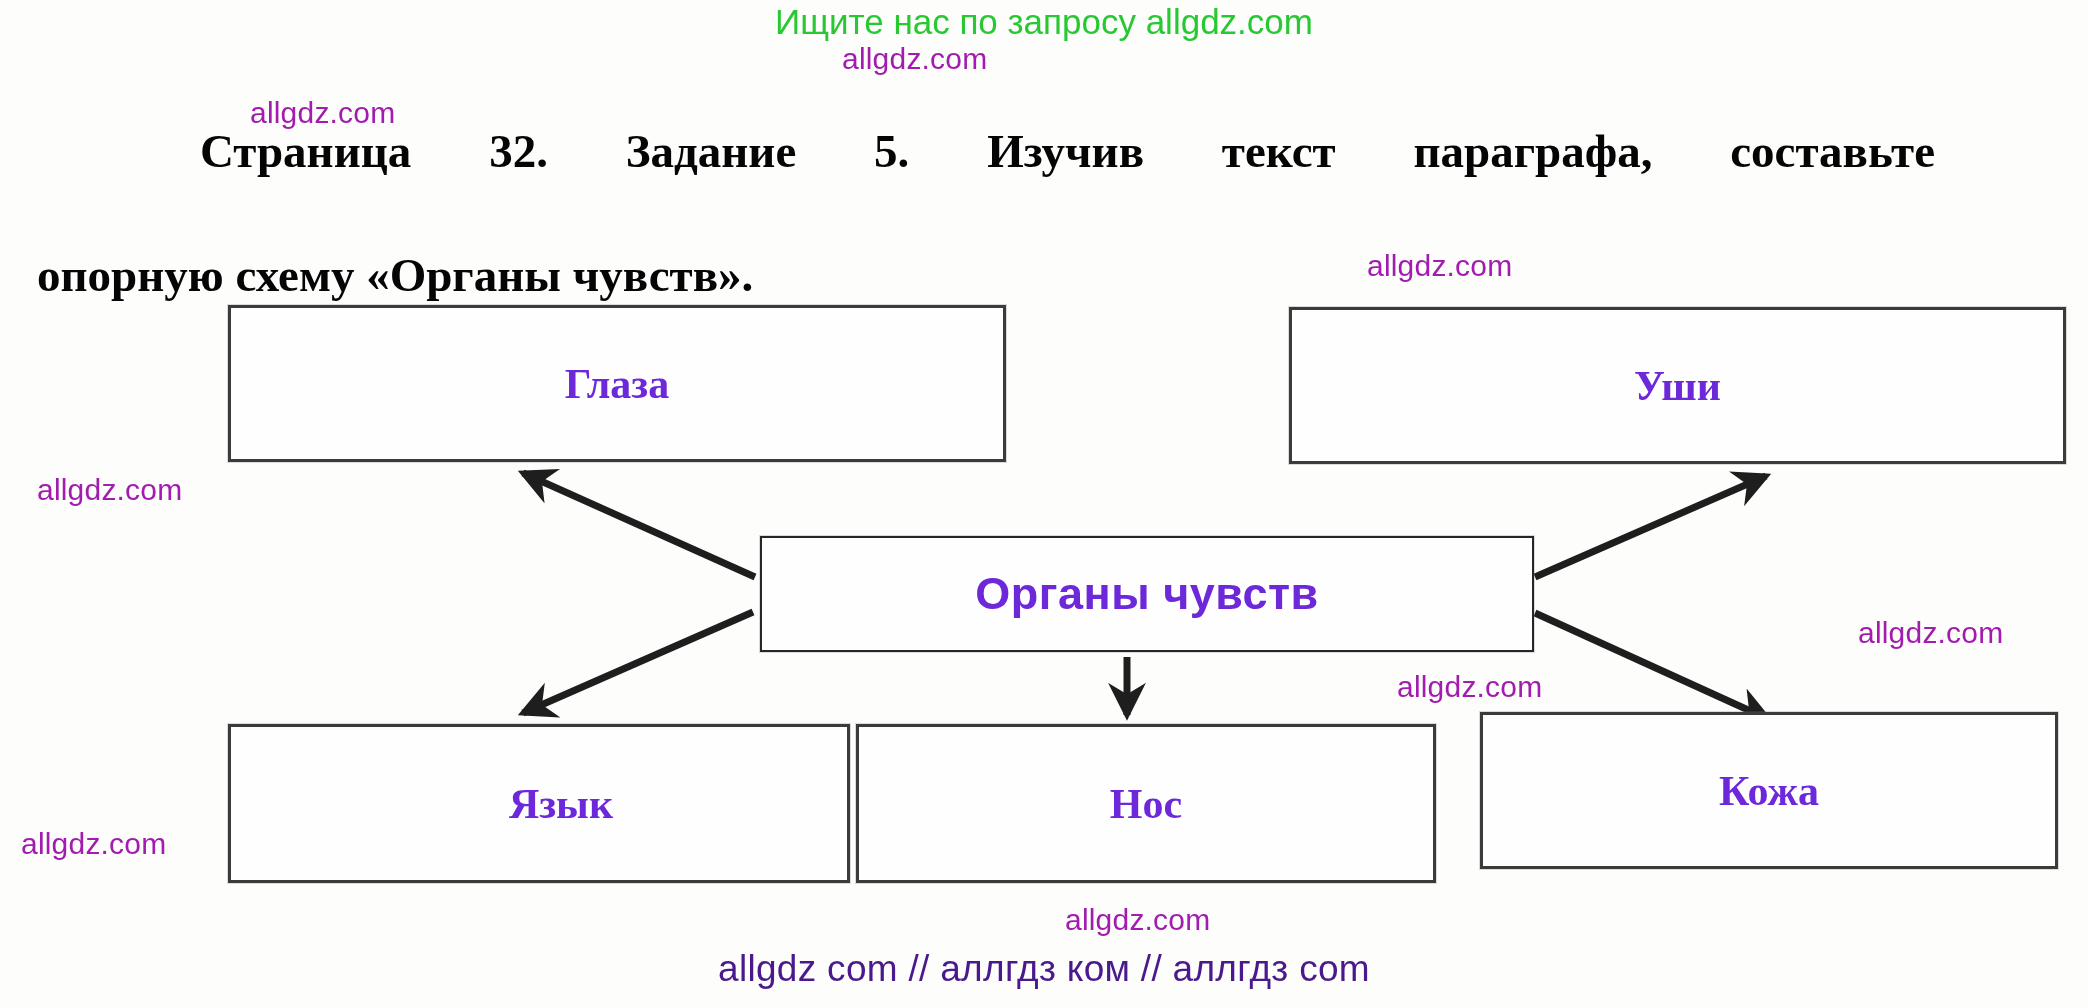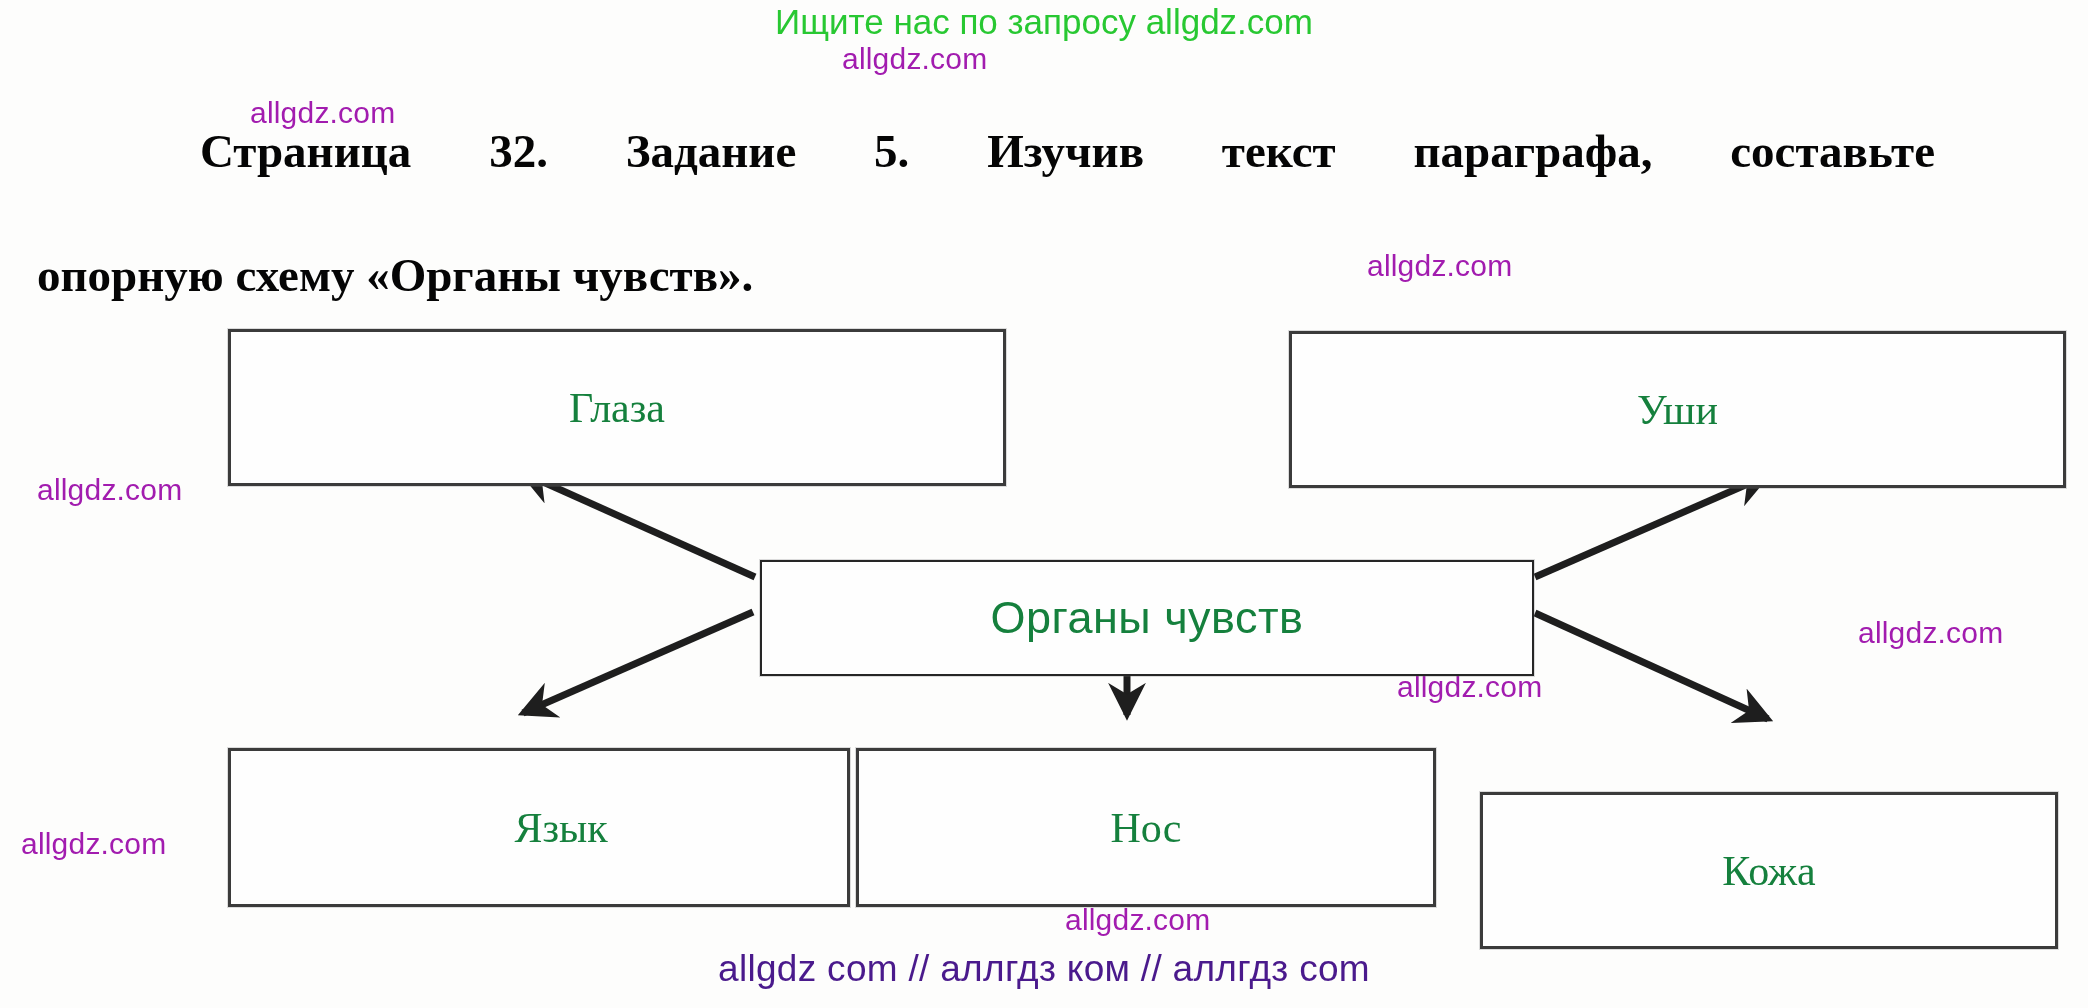--- a/index.html
+++ b/index.html
@@ -29,36 +29,35 @@
     left:200px;top:126px;width:1735px;white-space:normal;
     text-align:justify;text-align-last:justify;-moz-text-align-last:justify;
     line-height:1.1;
   }
   .title.l2{left:37px;top:200px;margin-top:48px;}
   
   .node{
     position:absolute;background:#fefefe;
     border:3px solid #3b3b3b;
     display:flex;align-items:center;justify-content:center;
-    font-family:"Liberation Serif", serif;font-weight:normal;
-    font-size:42px;color:#15803d;
+    font-family:"Liberation Serif", serif;font-weight:bold;
+    font-size:42px;color:#6d28d9;
     box-shadow:0 0 0 1px rgba(120,120,120,.25);
-    margin-top:24px;
   }
   .box-glaza{left:228px;top:305px;width:772px;height:151px;}
   .box-ushi{left:1289px;top:307px;width:771px;height:151px;}
   .box-center{
     left:760px;top:536px;width:770px;height:112px;
     border:2px solid #262626;
     font-family:"Liberation Sans", sans-serif;font-size:45px;
     letter-spacing:0.5px;
   }
   .box-yazyk{left:228px;top:724px;width:572px;height:153px;padding-left:44px;}
   .box-nos{left:856px;top:724px;width:574px;height:153px;}
-  .box-kozha{left:1480px;top:768px;width:572px;height:151px;}
+  .box-kozha{left:1480px;top:712px;width:572px;height:151px;}
   
   .arrows{position:absolute;left:0;top:0;width:2088px;height:1008px;pointer-events:none;}
   
   .footer{
     position:absolute;left:50%;transform:translateX(-50%);top:948px;
     font-size:37px;color:#4a1a8c;white-space:nowrap;letter-spacing:0.3px;
   }
 </style>
 </head>
 <body>

